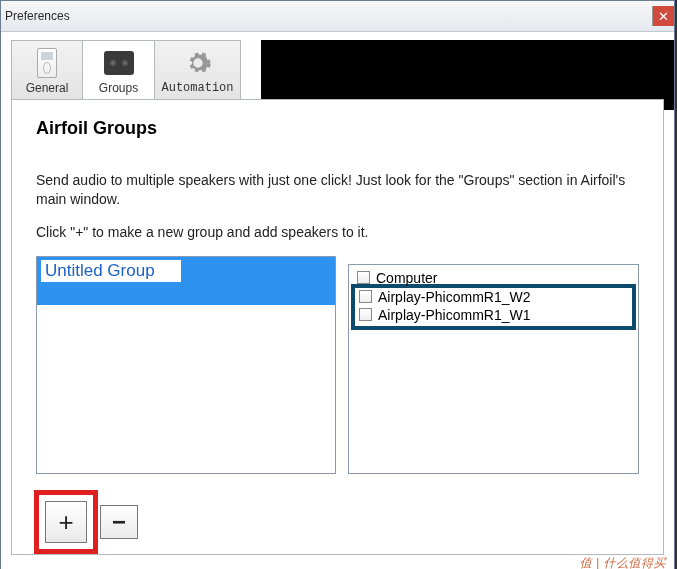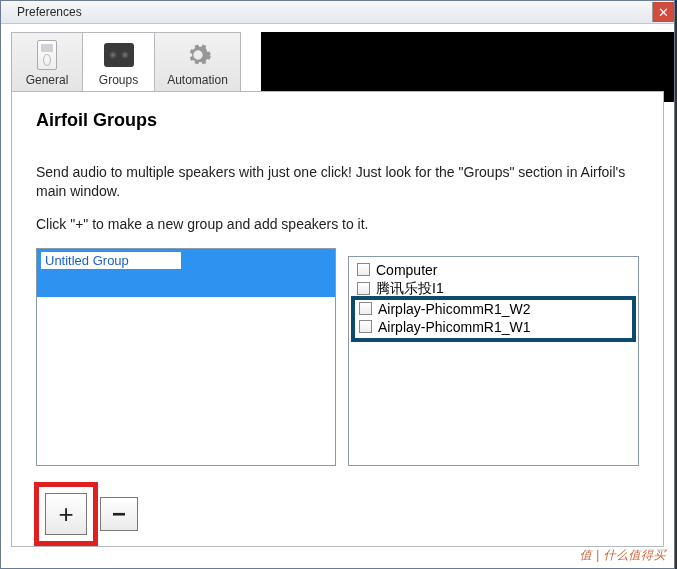--- a/index.html
+++ b/index.html
@@ -13,27 +13,27 @@
   }
   .window {
     position: absolute;
     left: 0; top: 0;
     width: 675px;
     height: 569px;
     background: #fff;
     border: 1px solid #6b7b8f;
   }
   .titlebar {
-    height: 23px;
+    height: 31px;
     background: linear-gradient(#f7f7f7, #e4e8ee);
     border-bottom: 1px solid #c0c8d0;
     display: flex;
     align-items: center;
     justify-content: space-between;
-    padding-left: 16px;
+    padding-left: 4px;
   }
   .titlebar .title { font-size: 12px; color: #2a2a2a; }
   .close-btn {
     width: 22px; height: 20px;
     background: #d04a3e;
     color: #fff;
     font-size: 13px;
     display: flex;
     align-items: center;
     justify-content: center;
@@ -74,21 +74,21 @@
     border-bottom: 1px solid #fff;
     text-align: center;
   }
   .tab .icon-wrap {
     height: 32px;
     display: flex;
     align-items: center;
     justify-content: center;
     margin-bottom: 2px;
   }
-  .tab-wide { width: 86px; }
+  .tab-wide { width: 86px; font-family: Liberation Mono, monospace; }
 
   
   .ipod {
     width: 20px; height: 30px;
     background: linear-gradient(#fff,#eee);
     border: 1px solid #aaa;
     border-radius: 2px;
     position: relative;
   }
   .ipod::before {
@@ -148,21 +148,21 @@
   .listbox.right { flex: 1; padding: 4px 2px; margin-top: 8px; }
 
   .group-row {
     background: #2e92f0;
     height: 48px;
     padding: 3px 4px;
   }
   .group-input {
     background: #fff;
     border: none;
-    font-size: 13px;
+    font-size: 17px;
     color: #1b60c7;
     padding: 1px 4px;
     width: 140px;
     font-family: inherit;
   }
 
   .speakers-hilite {
     border: 4px solid #0c4a6e;
     padding: 0 4px 2px 4px;
   }
@@ -277,24 +277,20 @@
           <div class="group-row">
             <input class="group-input" value="Untitled Group" style="">
           </div>
         </div>
 
         <div class="listbox right">
           <div class="plain-rows">
             <div class="chk-row">
               <div class="chk"></div>
               <span>Computer</span>
-            </div>
-            <div class="chk-row">
-              <div class="chk"></div>
-              <span>腾讯乐投I1</span>
             </div>
           </div>
           <div class="speakers-hilite offset">
             <div class="chk-row">
               <div class="chk"></div>
               <span>Airplay-PhicommR1_W2</span>
             </div>
             <div class="chk-row">
               <div class="chk"></div>
               <span>Airplay-PhicommR1_W1</span>

